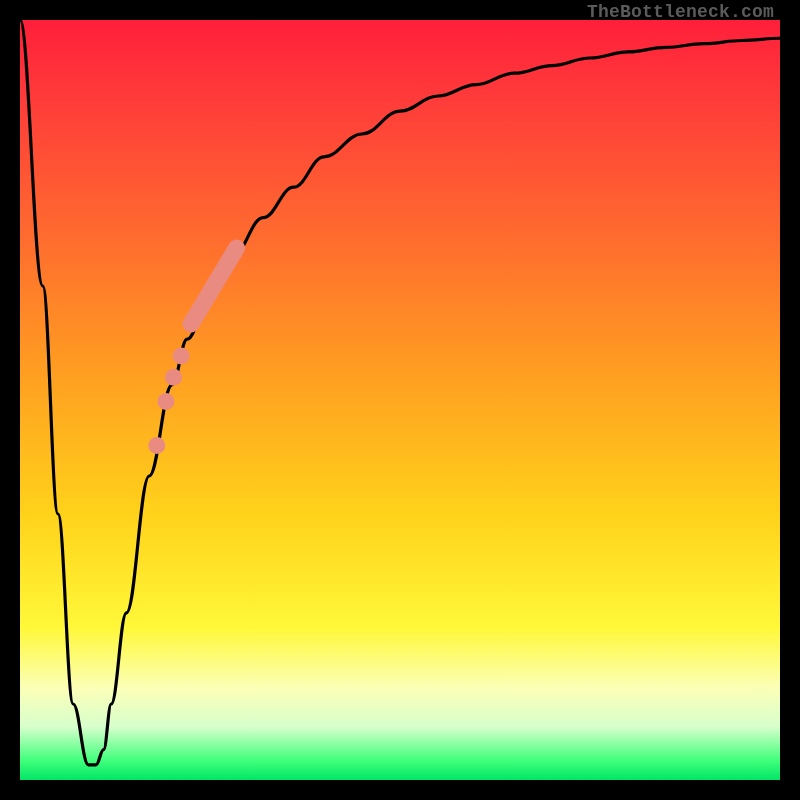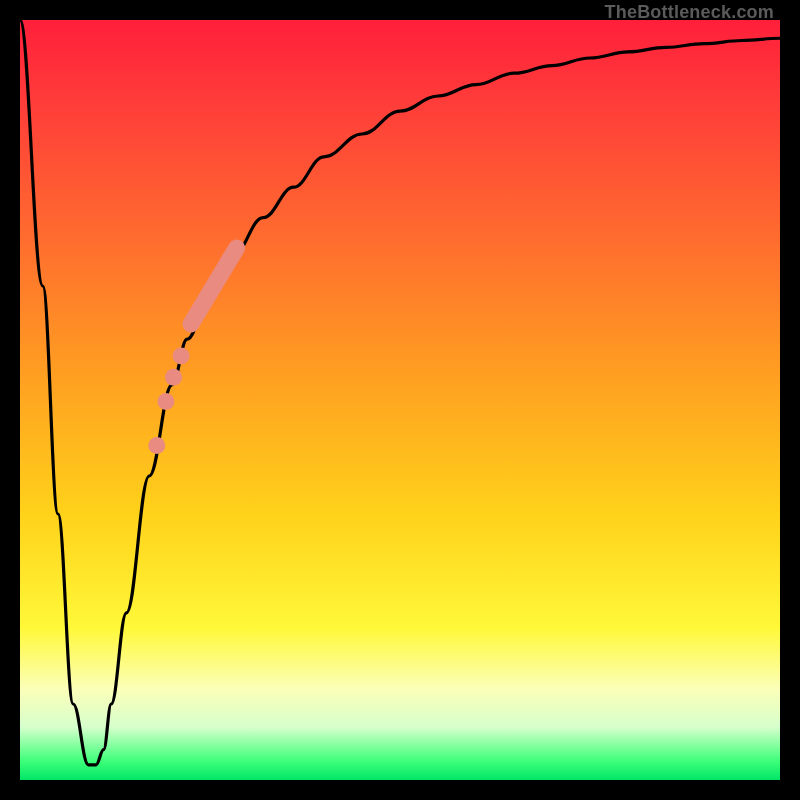--- a/index.html
+++ b/index.html
@@ -8,20 +8,21 @@
     width: 800px;
     height: 800px;
     overflow: hidden;
     background: #000;
     font-family: Arial, Helvetica, sans-serif;
   }
   .stage {
     position: relative;
     width: 800px;
     height: 800px;
+    font-family: Liberation Mono, monospace;
   }
   .frame {
     position: absolute;
     inset: 0;
     box-sizing: border-box;
     border: 20px solid #000;
     pointer-events: none;
     z-index: 10;
   }
   .frame .attribution {

